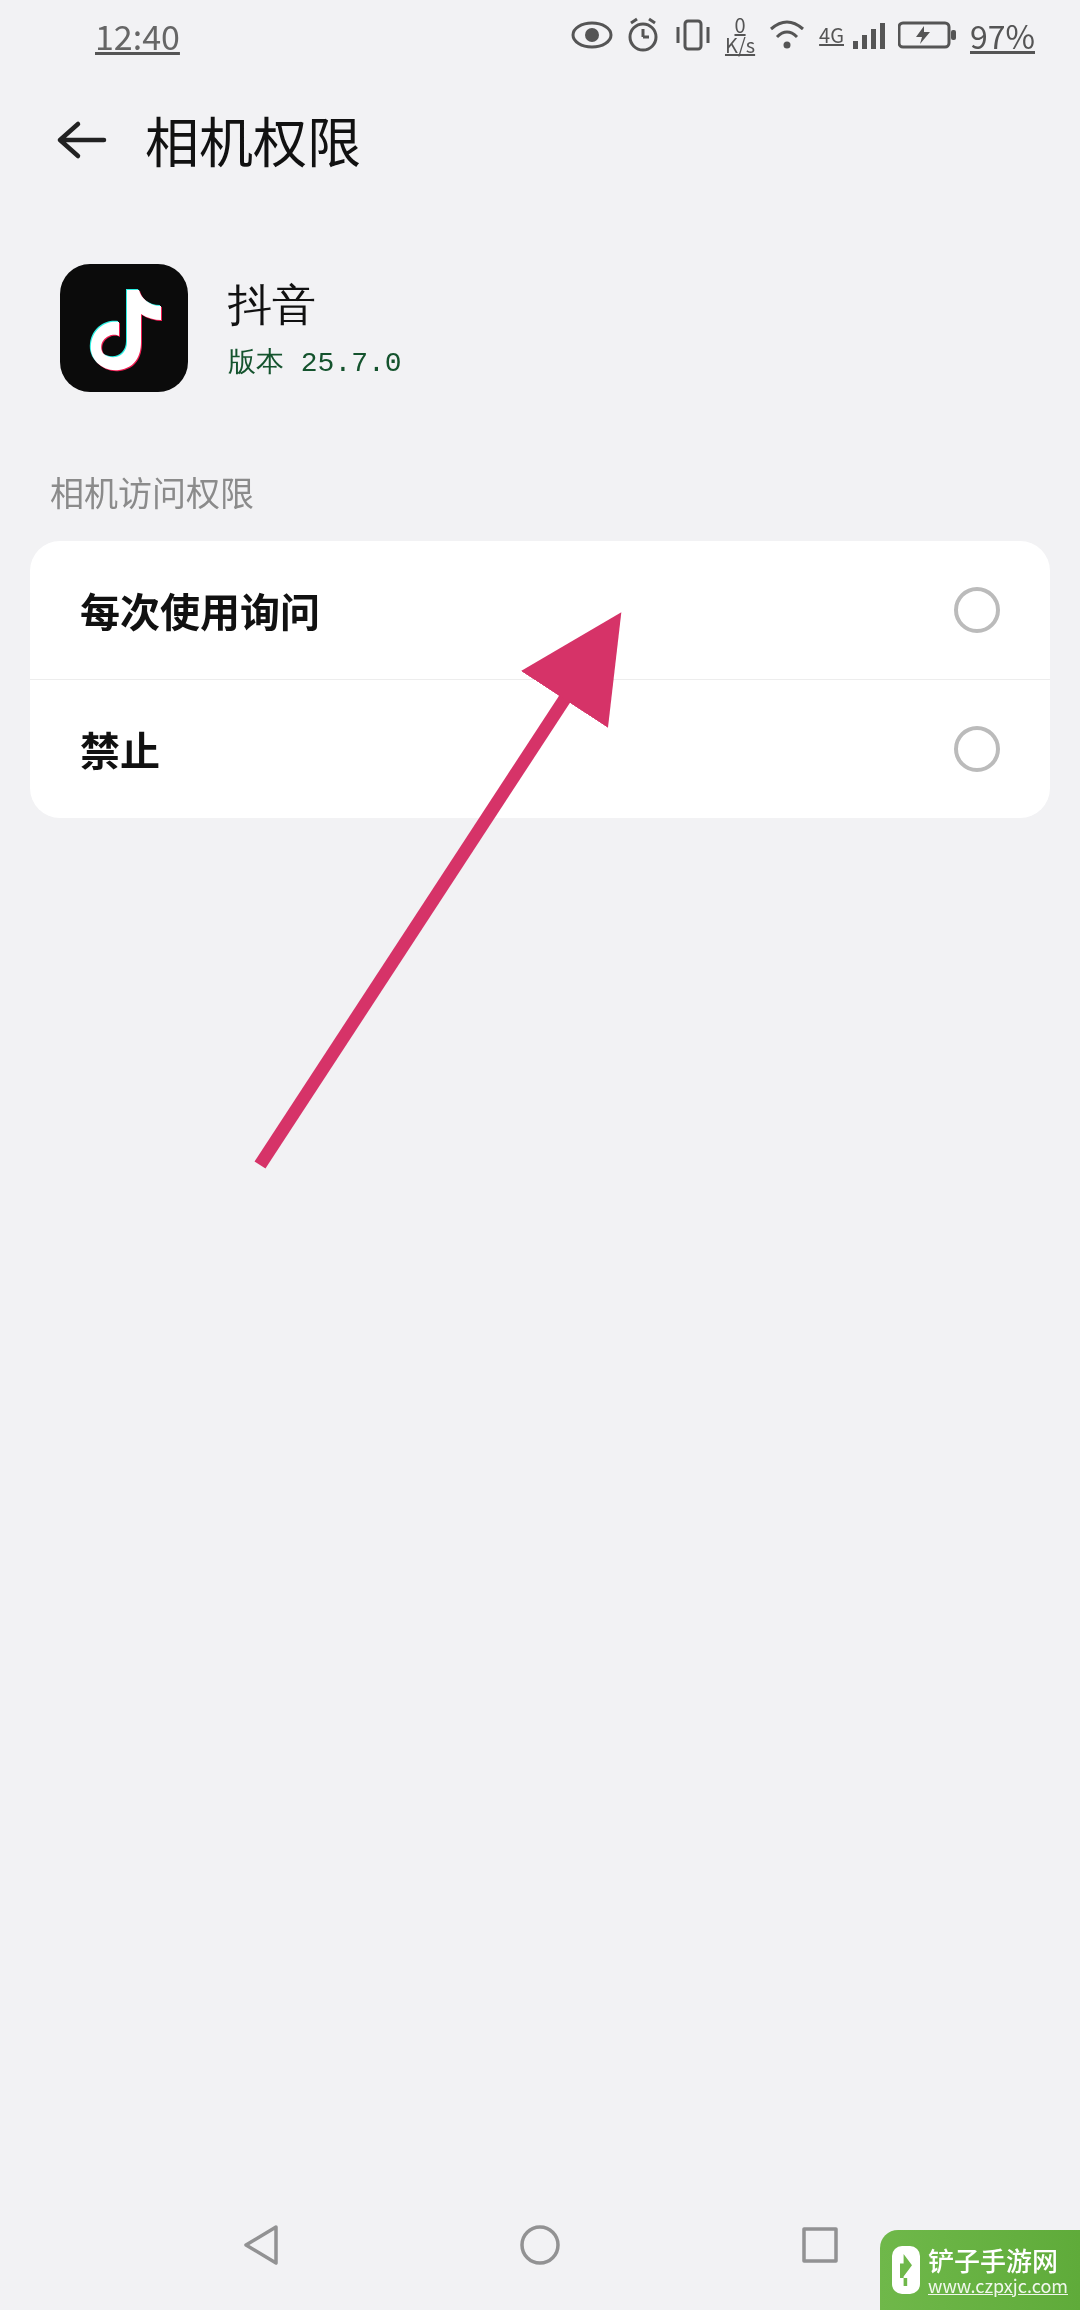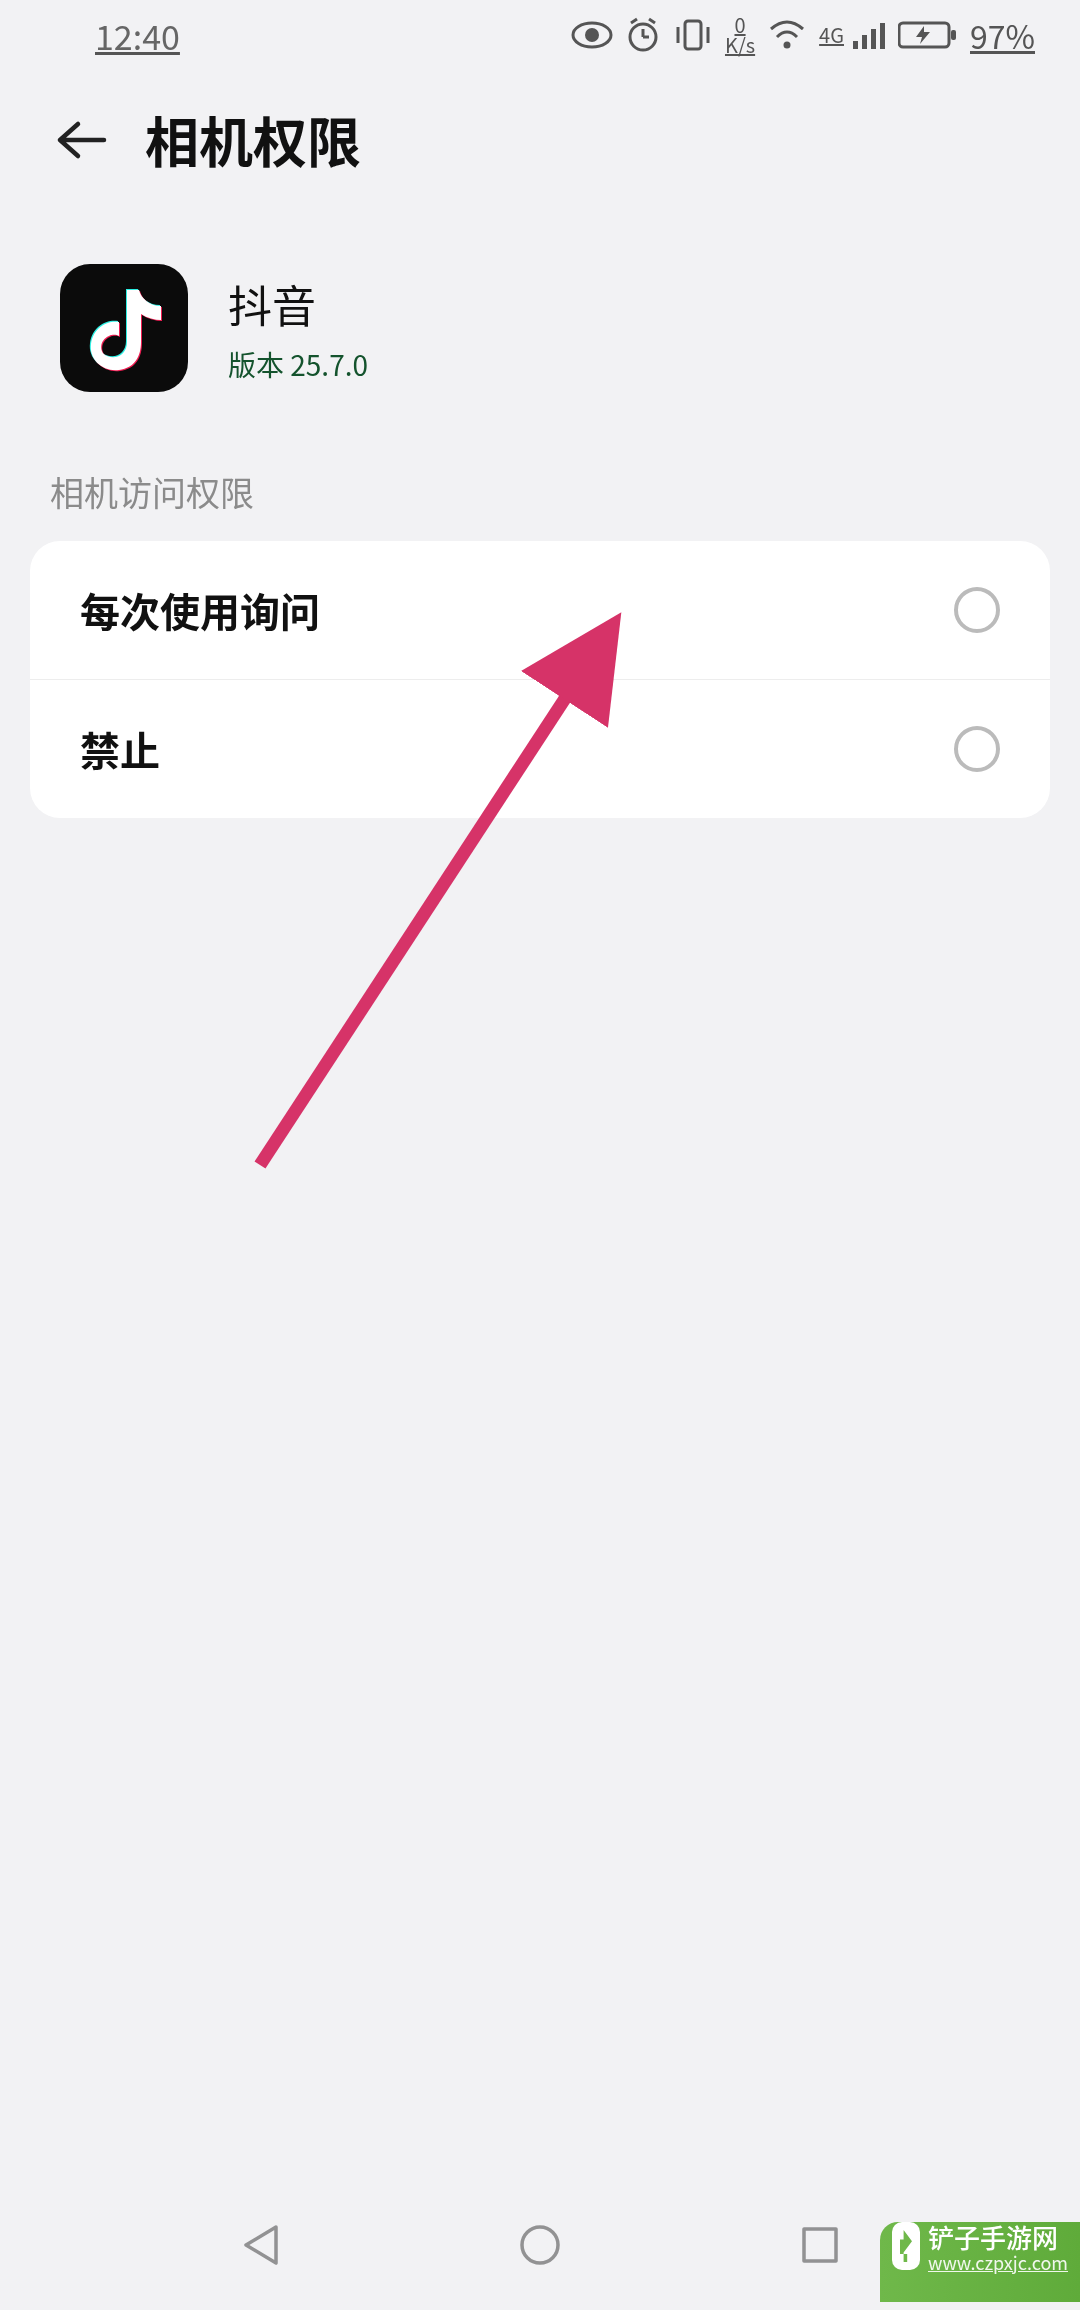--- a/index.html
+++ b/index.html
@@ -67,29 +67,30 @@
     }
     .back-arrow {
       width: 60px;
       height: 60px;
       display: flex;
       align-items: center;
       justify-content: center;
     }
     .header-title {
       font-size: 54px;
-      font-weight: 700;
+      font-weight: 400;
       color: #111;
     }
     
     .app-info {
       display: flex;
       align-items: center;
       gap: 40px;
       padding: 55px 60px 75px;
+      font-family: Liberation Mono, monospace;
     }
     .app-icon {
       width: 128px;
       height: 128px;
       background: #0b0b0b;
       border-radius: 30px;
       display: flex;
       align-items: center;
       justify-content: center;
       position: relative;
@@ -176,27 +177,28 @@
     
     .arrow-svg {
       position: absolute;
       top: 595px;
       left: 230px;
       pointer-events: none;
     }
     
     .watermark {
       position: absolute;
-      bottom: 8px;
+      bottom: 0;
       right: 0;
       width: 200px;
       height: 80px;
       background: linear-gradient(90deg, #6fb84a, #5fab3a);
       border-top-left-radius: 18px;
       display: flex;
+      align-items: center;
       padding: 0 12px;
       gap: 8px;
       color: #fff;
     }
     .wm-icon {
       width: 48px;
       height: 48px;
       background: #fff;
       border-radius: 10px;
       position: relative;

